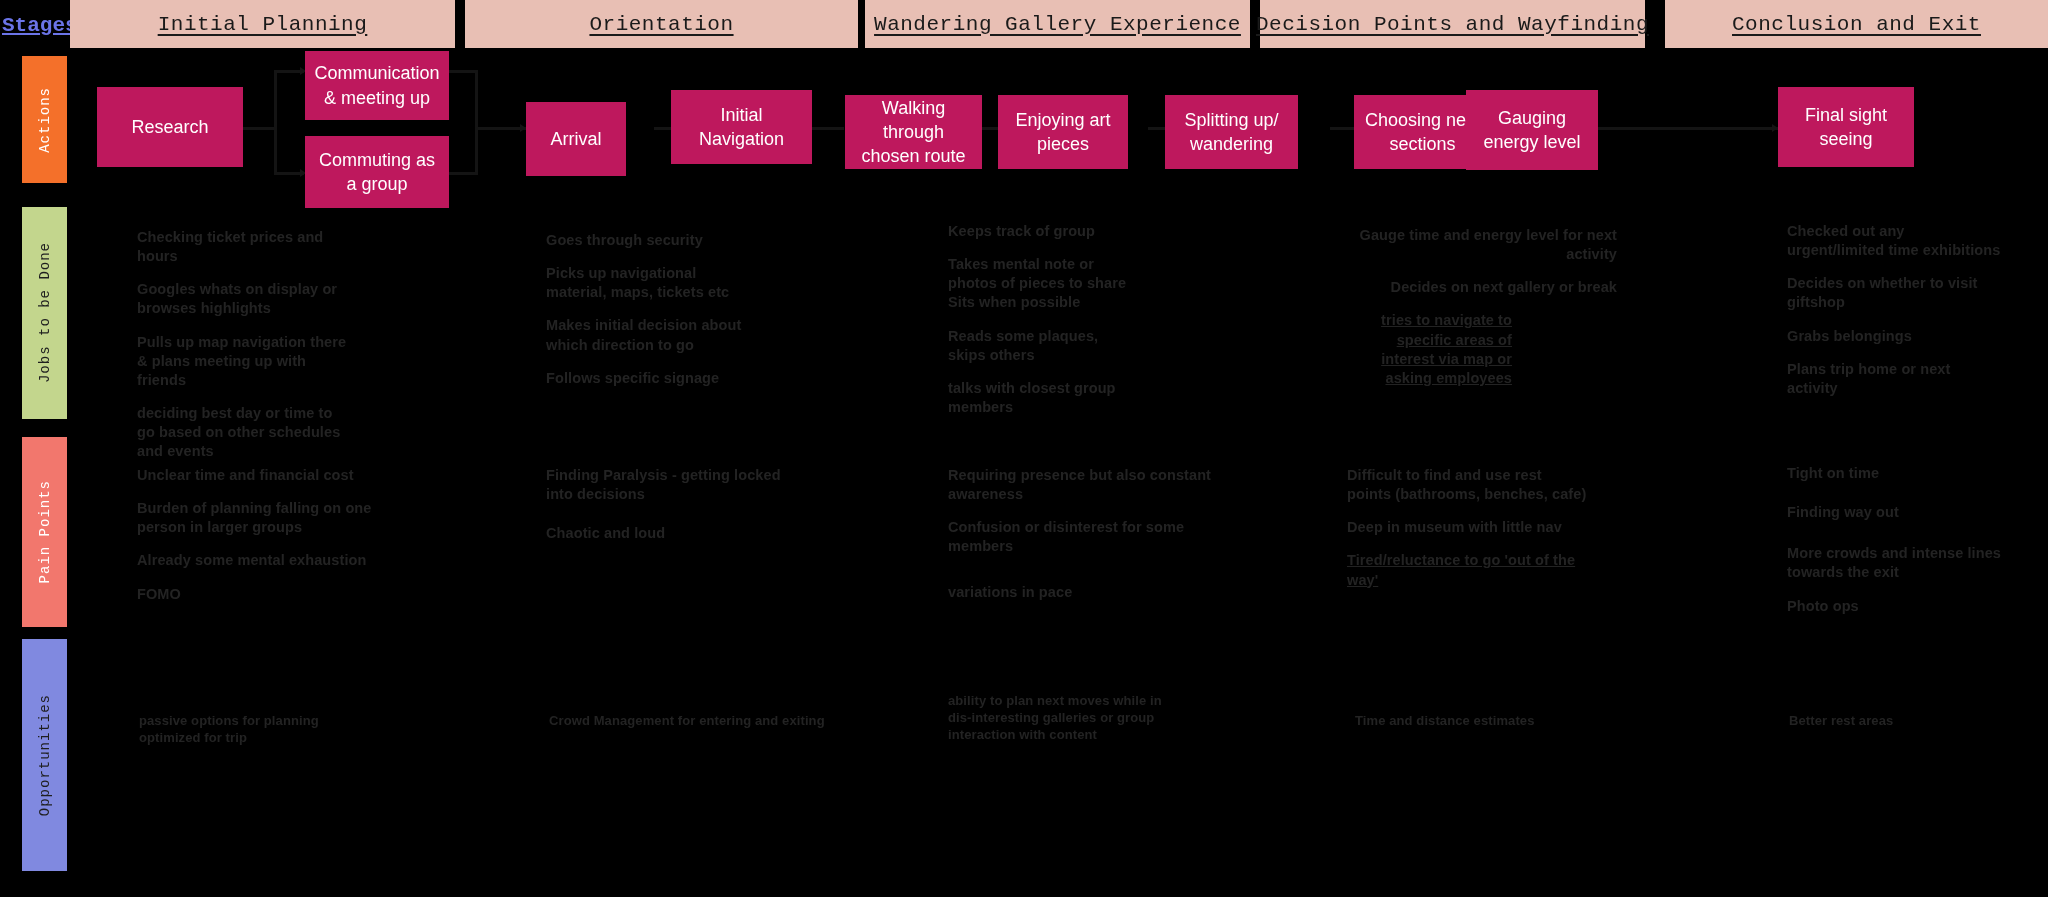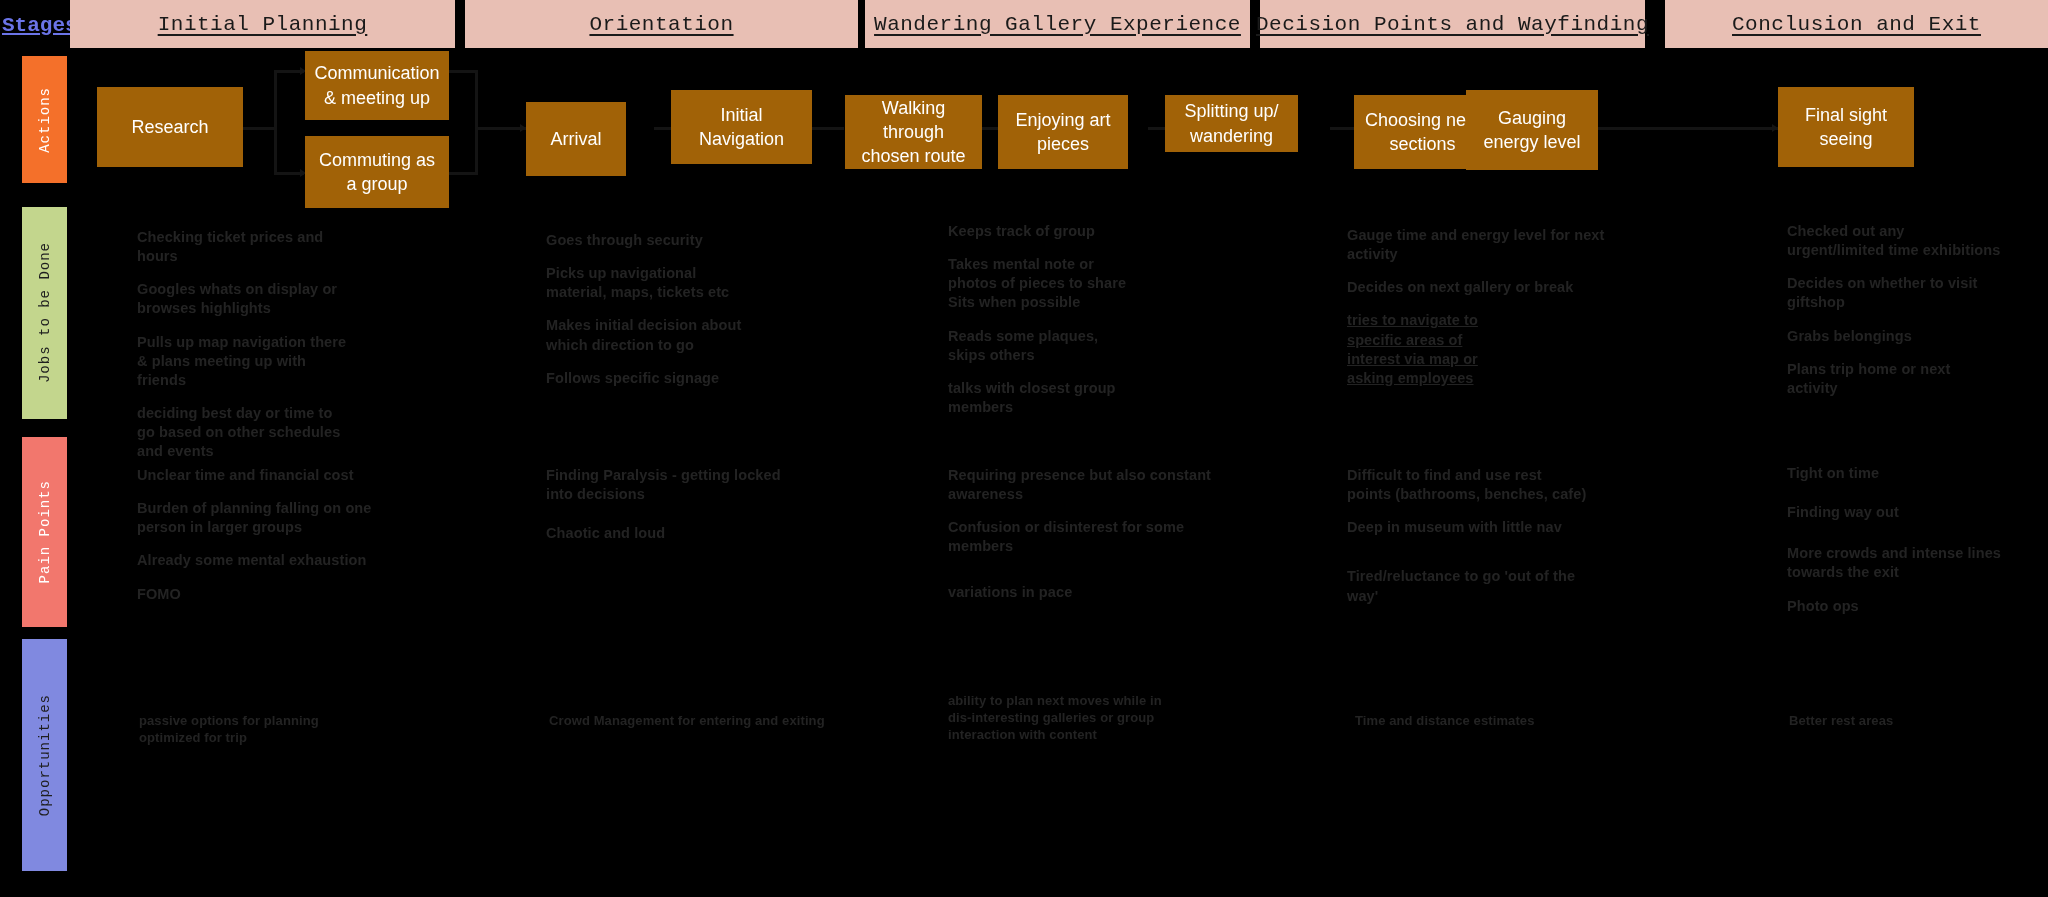--- a/index.html
+++ b/index.html
@@ -53,21 +53,21 @@
   .rl-jobs           { top: 207px; height: 212px; background:#c3d68d; }
   .rl-jobs span      { color:#1f1f1f; }
   .rl-pain           { top: 437px; height: 190px; background:#f2776d; }
   .rl-pain span      { color:#ffffff; }
   .rl-opps           { top: 639px; height: 232px; background:#8089e0; }
   .rl-opps span      { color:#1f1f1f; }
 
   
   .action-box {
     position: absolute;
-    background: #a16207;
+    background: #be185d;
     color: #ffffff;
     display: flex; align-items: center; justify-content: center;
     text-align: center;
     font-size: 18px;
     line-height: 1.35;
     padding: 6px 10px;
   }
 
   
   .conn {
@@ -175,21 +175,21 @@
   </div>
   <div class="action-box" style="left:671px; top:90px; width:141px; height:74px;">
     <span>Initial Navigation</span>
   </div>
   <div class="action-box" style="left:845px; top:95px; width:137px; height:74px;">
     <span>Walking through chosen route</span>
   </div>
   <div class="action-box" style="left:998px; top:95px; width:130px; height:74px;">
     <span>Enjoying art pieces</span>
   </div>
-  <div class="action-box" style="left:1165px; top:95px; width:133px; height:57px;">
+  <div class="action-box" style="left:1165px; top:95px; width:133px; height:74px;">
     <span>Splitting up/ wandering</span>
   </div>
   <div class="action-box" style="left:1354px; top:95px; width:137px; height:74px;">
     <span>Choosing next sections</span>
   </div>
   <div class="action-box" style="left:1466px; top:90px; width:132px; height:80px;">
     <span>Gauging energy level</span>
   </div>
   <div class="action-box" style="left:1778px; top:87px; width:136px; height:80px;">
     <span>Final sight seeing</span>
@@ -206,21 +206,21 @@
     <div class="note">Picks up navigational material, maps, tickets etc</div>
     <div class="note">Makes initial decision about which direction to go</div>
     <div class="note">Follows specific signage</div>
   </div>
   <div class="cell" style="left:948px; top:222px; width:185px;">
     <div class="note">Keeps track of group</div>
     <div class="note">Takes mental note or photos of pieces to share Sits when possible</div>
     <div class="note">Reads some plaques, skips others</div>
     <div class="note">talks with closest group members</div>
   </div>
-  <div class="cell" style="left:1347px; top:226px; width:270px;">
+  <div class="cell" style="left:1347px; top:226px; width:270px;text-align:right;">
     <div class="note">Gauge time and energy level for next activity</div>
     <div class="note">Decides on next gallery or break</div>
     <div class="note" style="width:165px;text-decoration:underline;">tries to navigate to specific areas of interest via map or asking employees</div>
   </div>
   <div class="cell" style="left:1787px; top:222px; width:215px;">
     <div class="note">Checked out any urgent/limited time exhibitions</div>
     <div class="note">Decides on whether to visit giftshop</div>
     <div class="note">Grabs belongings</div>
     <div class="note">Plans trip home or next activity</div>
   </div>
@@ -236,21 +236,21 @@
     <div class="note" style="margin-top:20px;">Chaotic and loud</div>
   </div>
   <div class="cell" style="left:948px; top:466px; width:265px;">
     <div class="note">Requiring presence but also constant awareness</div>
     <div class="note" style="width:262px;">Confusion or disinterest for some members</div>
     <div class="note" style="margin-top:26px;">variations in pace</div>
   </div>
   <div class="cell" style="left:1347px; top:466px; width:240px;">
     <div class="note">Difficult to find and use rest points (bathrooms, benches, cafe)</div>
     <div class="note">Deep in museum with little nav</div>
-    <div class="note" style="margin-top:30px;">Tired/reluctance to go 'out of the way'</div>
+    <div class="note" style="margin-top:14px;text-decoration:underline;">Tired/reluctance to go 'out of the way'</div>
   </div>
   <div class="cell" style="left:1787px; top:464px; width:215px;">
     <div class="note">Tight on time</div>
     <div class="note" style="margin-top:20px;">Finding way out</div>
     <div class="note" style="margin-top:22px;">More crowds and intense lines towards the exit</div>
     <div class="note">Photo ops</div>
   </div>
 
   <div class="cell" style="left:139px; top:712px; width:245px;">
     <div class="note small">passive options for planning optimized for trip</div>

